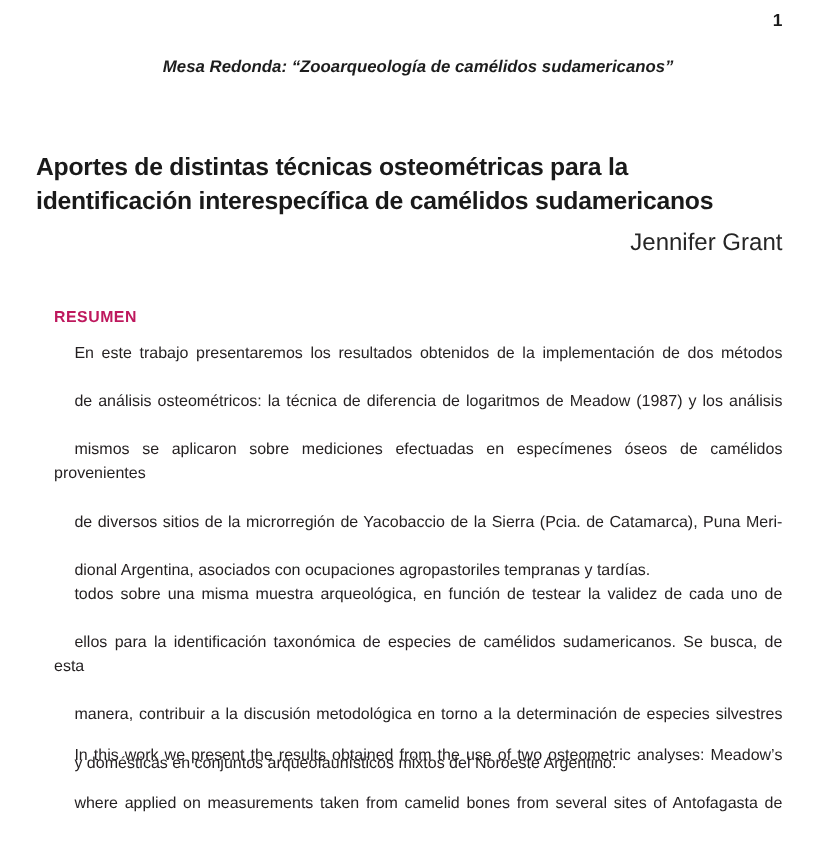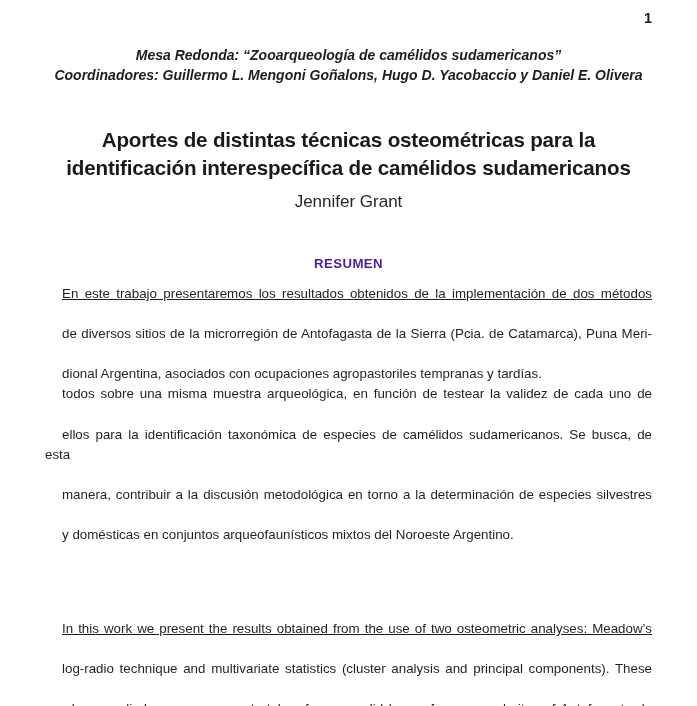--- a/index.html
+++ b/index.html
@@ -55,55 +55,53 @@
     display: block;
     white-space: nowrap;
   }
 
   
   .article-title {
     position: absolute;
     top: 112px;
     left: 30px;
     width: 637px;
-    text-align: center;
     font-size: 20.6px;
     font-weight: bold;
     line-height: 28px;
     letter-spacing: -0.2px;
     color: #1a1a1a;
   }
   .article-title .line {
     display: block;
     white-space: nowrap;
   }
 
   
   .author {
     position: absolute;
     top: 191px;
     left: 45px;
     width: 607px;
-    text-align: center;
-    font-size: 17px;
+    text-align: right;
+    font-size: 20px;
     font-weight: normal;
     line-height: 22px;
     color: #262626;
   }
 
   
   .section-heading {
     position: absolute;
     left: 45px;
     width: 607px;
-    text-align: center;
     font-size: 13.2px;
     font-weight: bold;
     letter-spacing: 0.45px;
-    color: #4c1d95;
+    color: #be185d;
   }
   .section-heading.resumen  { top: 256px; }
   .section-heading.abstract { top: 591px; }
 
   
   .body-block {
     position: absolute;
     left: 45px;
     width: 607px;
     font-size: 13.35px;
@@ -123,21 +121,20 @@
   
   .body-block p .ln {
     display: block;
     text-align: justify;
   }
   .body-block p .ln.last {
     text-align: left;
   }
   .body-block p .ln.first {
     text-indent: 17px;
-    text-decoration: underline;
   }
   
   .body-block p .ln:not(.last)::after {
     content: "";
     display: inline-block;
     width: 100%;
     height: 0;
   }
   .body-block p .ln {
     text-align: justify;
@@ -149,52 +146,52 @@
 </style>
 </head>
 <body>
 
 <div class="page">
 
   <div class="folio">1</div>
 
   <div class="session-head">
     <span class="line">Mesa Redonda: “Zooarqueología de camélidos sudamericanos”</span>
-    <span class="line">Coordinadores: Guillermo L. Mengoni Goñalons, Hugo D. Yacobaccio y Daniel E. Olivera</span>
   </div>
 
   <h1 class="article-title">
     <span class="line">Aportes de distintas técnicas osteométricas para la</span>
     <span class="line">identificación interespecífica de camélidos sudamericanos</span>
   </h1>
 
   <div class="author">Jennifer Grant</div>
 
   <div class="section-heading resumen">RESUMEN</div>
 
   <div class="body-block resumen-body">
 
     <p>
       <span class="ln first">En este trabajo presentaremos los resultados obtenidos de la implementación de dos métodos</span>
-      <span class="ln">de diversos sitios de la microrregión de Antofagasta de la Sierra (Pcia. de Catamarca), Puna Meri-</span>
+      <span class="ln">de análisis osteométricos: la técnica de diferencia de logaritmos de Meadow (1987) y los análisis</span>
+      <span class="ln">mismos se aplicaron sobre mediciones efectuadas en especímenes óseos de camélidos provenientes</span>
+      <span class="ln">de diversos sitios de la microrregión de Yacobaccio de la Sierra (Pcia. de Catamarca), Puna Meri-</span>
       <span class="ln last">dional Argentina, asociados con ocupaciones agropastoriles tempranas y tardías.</span>
     </p>
 
     <p>
       <span class="ln">todos sobre una misma muestra arqueológica, en función de testear la validez de cada uno de</span>
       <span class="ln">ellos para la identificación taxonómica de especies de camélidos sudamericanos. Se busca, de esta</span>
       <span class="ln">manera, contribuir a la discusión metodológica en torno a la determinación de especies silvestres</span>
       <span class="ln last">y domésticas en conjuntos arqueofaunísticos mixtos del Noroeste Argentino.</span>
     </p>
 
   </div>
 
 
   <div class="body-block abstract-body">
     <p>
       <span class="ln first">In this work we present the results obtained from the use of two osteometric analyses: Meadow’s</span>
-      <span class="ln">log-radio technique and multivariate statistics (cluster analysis and principal components). These</span>
       <span class="ln">where applied on measurements taken from camelid bones from several sites of Antofagasta de</span>
 
     </p>
   </div>
 
 </div>
 
 </body></html>

